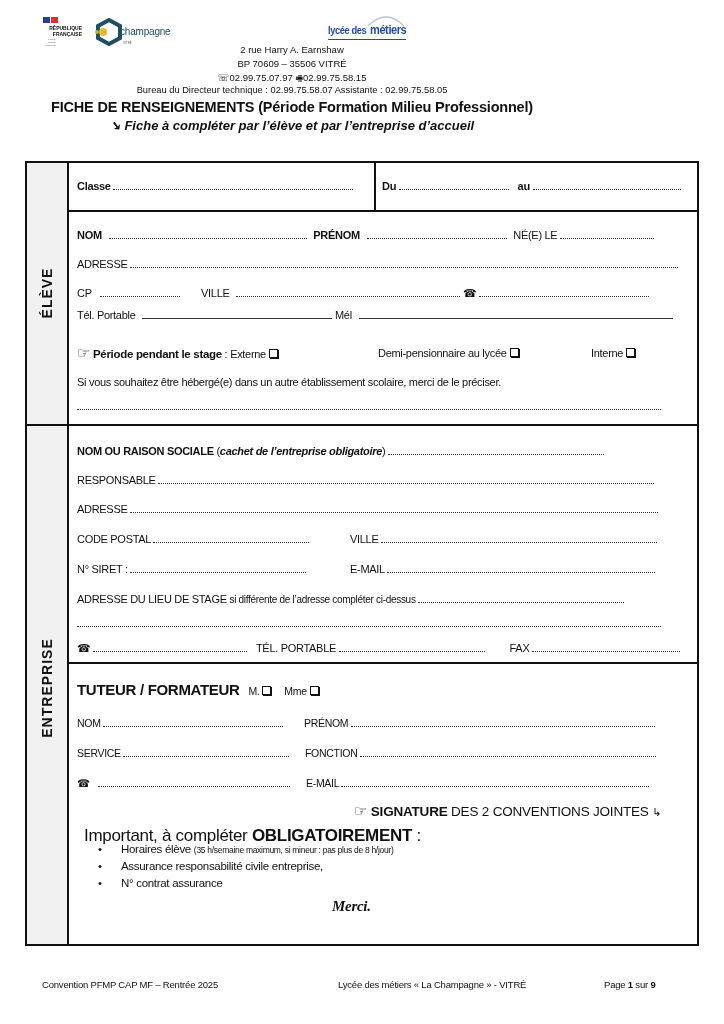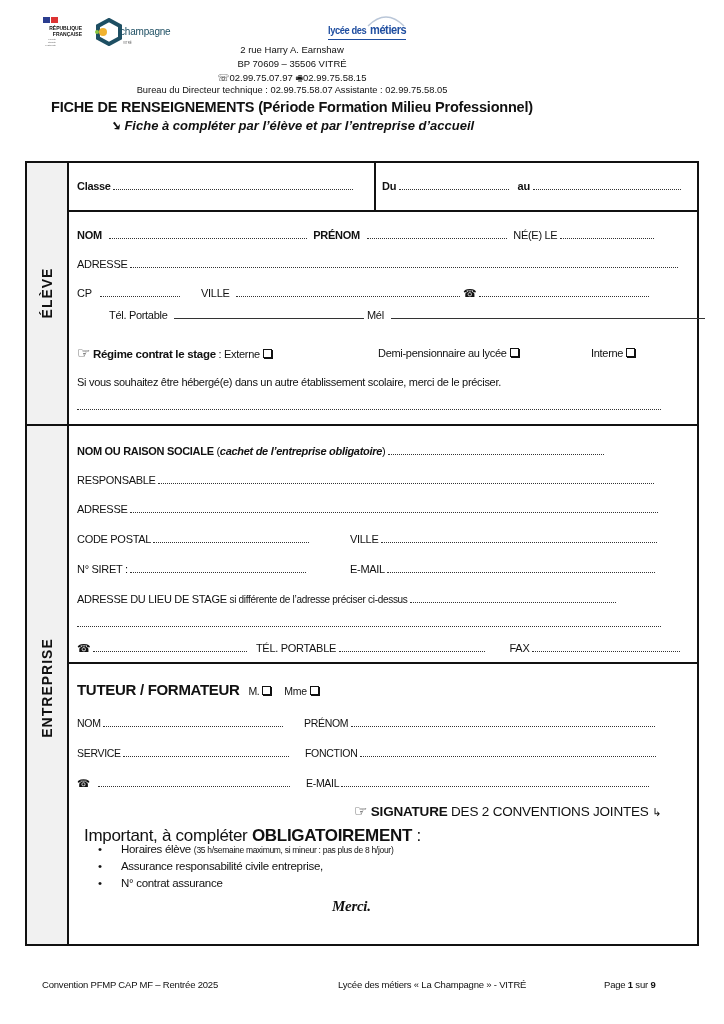--- a/index.html
+++ b/index.html
@@ -100,29 +100,29 @@
   <span class="dots" style="width:548px;"></span>
 </div>
 <div class="fline" style="left:77px; top:287px;">
   <span>CP</span>
   <span class="dots" style="width:80px; margin-left:6px;"></span>
   <span style="margin-left:18px;">VILLE</span>
   <span class="dots" style="width:224px; margin-left:4px;"></span>
   <span>☎</span>
   <span class="dots" style="width:170px;"></span>
 </div>
-<div class="fline" style="left:77px; top:308px;margin-left:32px;">
+<div class="fline" style="left:77px; top:308px;">
   <span>Tél. Portable</span>
   <span class="uline" style="width:190px; margin-left:4px;"></span>
   <span>Mél</span>
   <span class="uline" style="width:314px; margin-left:4px;"></span>
 </div>
 <div class="fline" style="left:77px; top:344px;">
   <span style="font-size:15px;">☞</span>
-  <span class="b" style="font-size:11.5px;">Régime contrat le stage</span><span> : </span><span>Externe</span><span class="chk"></span>
+  <span class="b" style="font-size:11.5px;">Période pendant le stage</span><span> : </span><span>Externe</span><span class="chk"></span>
 </div>
 <div class="fline" style="left:378px; top:347px;">
   <span>Demi-pensionnaire au lycée</span><span class="chk"></span>
 </div>
 <div class="fline" style="left:591px; top:347px;">
   <span>Interne</span><span class="chk"></span>
 </div>
 <div class="fline" style="left:77px; top:376px;">Si vous souhaitez être hébergé(e) dans un autre établissement scolaire, merci de le préciser.</div>
 <div class="fline" style="left:77px; top:400px;">
   <span class="dots" style="width:584px;"></span>
@@ -152,21 +152,21 @@
 <div class="fline" style="left:77px; top:563px;">
   <span>N° SIRET :</span>
   <span class="dots" style="width:176px;"></span>
 </div>
 <div class="fline" style="left:350px; top:563px;">
   <span>E-MAIL</span>
   <span class="dots" style="width:268px;"></span>
 </div>
 <div class="fline" style="left:77px; top:593px;">
   <span>ADRESSE DU LIEU DE STAGE</span>
-  <span style="font-size:10px;">si différente de l’adresse préciser ci-dessus</span>
+  <span style="font-size:10px;">si différente de l’adresse compléter ci-dessus</span>
   <span class="dots" style="width:206px;"></span>
 </div>
 <div class="fline" style="left:77px; top:617px;">
   <span class="dots" style="width:584px;"></span>
 </div>
 <div class="fline" style="left:77px; top:642px;">
   <span>☎</span>
   <span class="dots" style="width:154px;"></span>
   <span style="margin-left:6px;">TÉL. PORTABLE</span>
   <span class="dots" style="width:146px;"></span>

